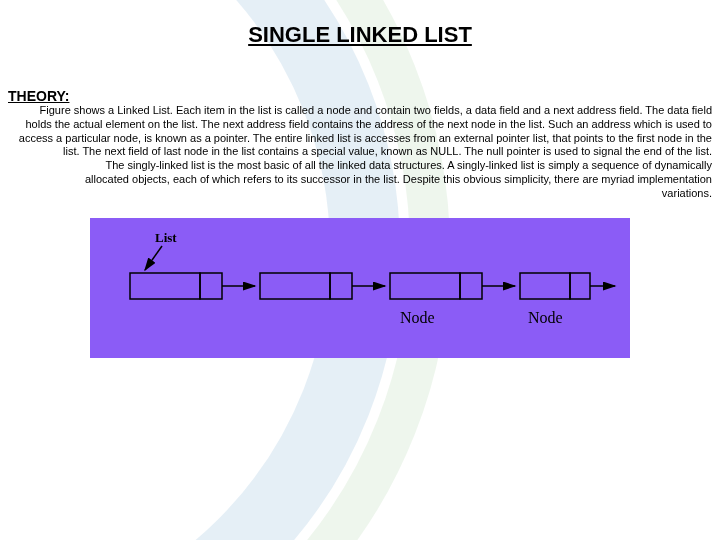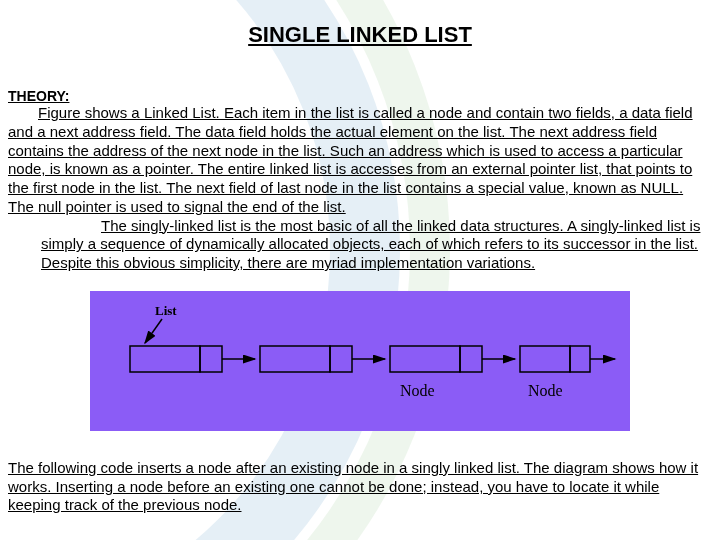--- a/index.html
+++ b/index.html
@@ -43,24 +43,23 @@
     text-decoration: underline;
     margin-top: 8px;
     margin-bottom: 40px;
   }
   .theory-label {
     font-weight: bold;
     text-decoration: underline;
     font-size: 14px;
   }
   .para {
-    font-size: 15px;
+    font-size: 11px;
     line-height: 1.25;
-    text-align: left;
-    text-decoration: underline;
+    text-align: right;
   }
   .indent { text-indent: 30px; }
   .indent2 { text-indent: 60px; margin-left: 33px; }
   .diagram {
     background: #8b5cf6;
     width: 540px;
     margin: 18px auto 28px auto;
     padding: 10px 10px 20px 10px;
     position: relative;
   }
@@ -115,14 +114,13 @@
 
       <rect x="420" y="45" width="50" height="26" fill="none" stroke="#000" stroke-width="1.5"></rect>
       <rect x="470" y="45" width="20" height="26" fill="none" stroke="#000" stroke-width="1.5"></rect>
       <line x1="490" y1="58" x2="515" y2="58" stroke="#000" stroke-width="1.5" marker-end="url(#arrow)"></line>
 
       <text x="300" y="95" class="node-label">Node</text>
       <text x="428" y="95" class="node-label">Node</text>
     </svg>
   </div>
 
-  <p class="para">The following code inserts a node after an existing node in a singly linked list. The diagram shows how it works. Inserting a node before an existing one cannot be done; instead, you have to locate it while keeping track of the previous node.</p>
 </div>
 
 </body></html>

